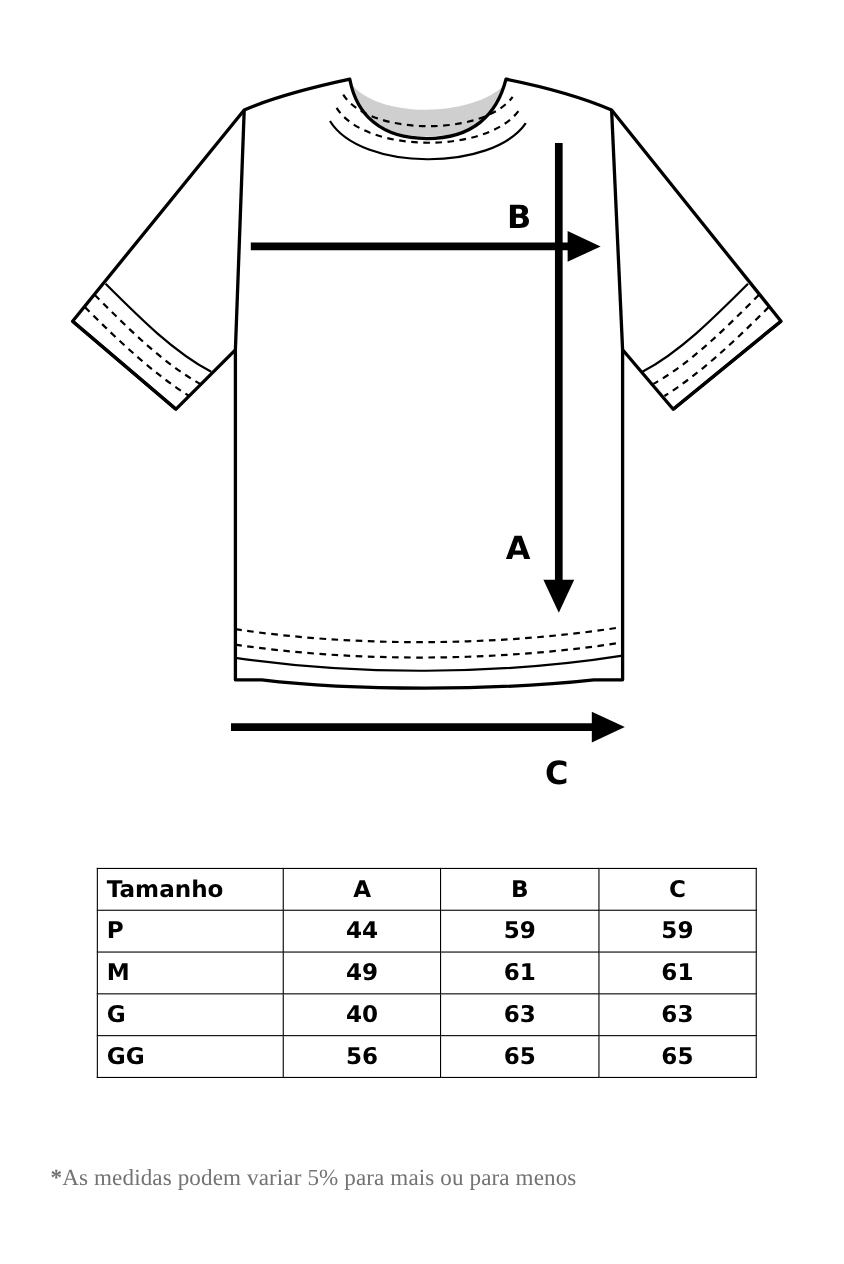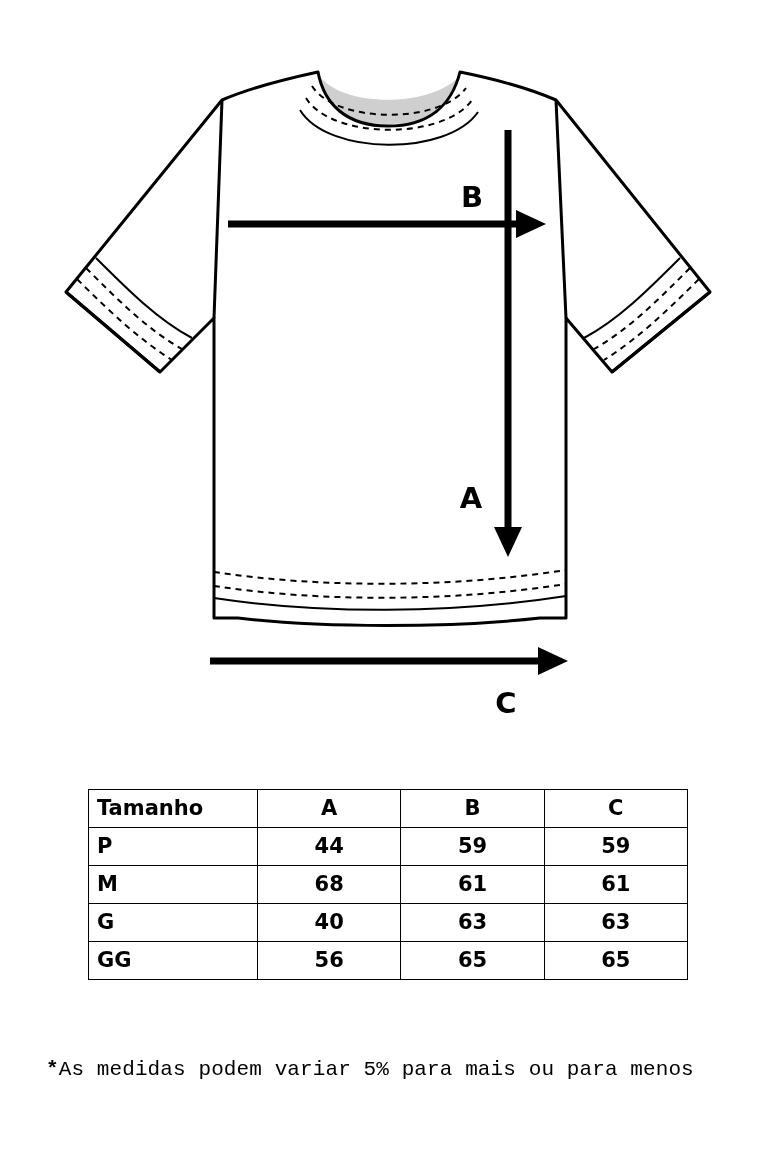--- a/index.html
+++ b/index.html
@@ -57,22 +57,22 @@
   }
   table.size-table th.col-val,
   table.size-table td.col-val {
     text-align: center;
   }
   .footnote {
     position: absolute;
     left: 46px;
     top: 1058px;
     font-size: 21px;
-    font-family: Liberation Mono, monospace;
-    color: #000000;
+    font-family: Liberation Serif, serif;
+    color: #737373;
     letter-spacing: 0.1px;
   }
   .footnote .star {
     font-weight: bold;
   }
 </style>
 </head>
 <body>
 
 <div class="page">
@@ -147,21 +147,21 @@
       </thead>
       <tbody>
         <tr>
           <td class="col-label">P</td>
           <td class="col-val">44</td>
           <td class="col-val">59</td>
           <td class="col-val">59</td>
         </tr>
         <tr>
           <td class="col-label">M</td>
-          <td class="col-val">68</td>
+          <td class="col-val">49</td>
           <td class="col-val">61</td>
           <td class="col-val">61</td>
         </tr>
         <tr>
           <td class="col-label">G</td>
           <td class="col-val">40</td>
           <td class="col-val">63</td>
           <td class="col-val">63</td>
         </tr>
         <tr>

